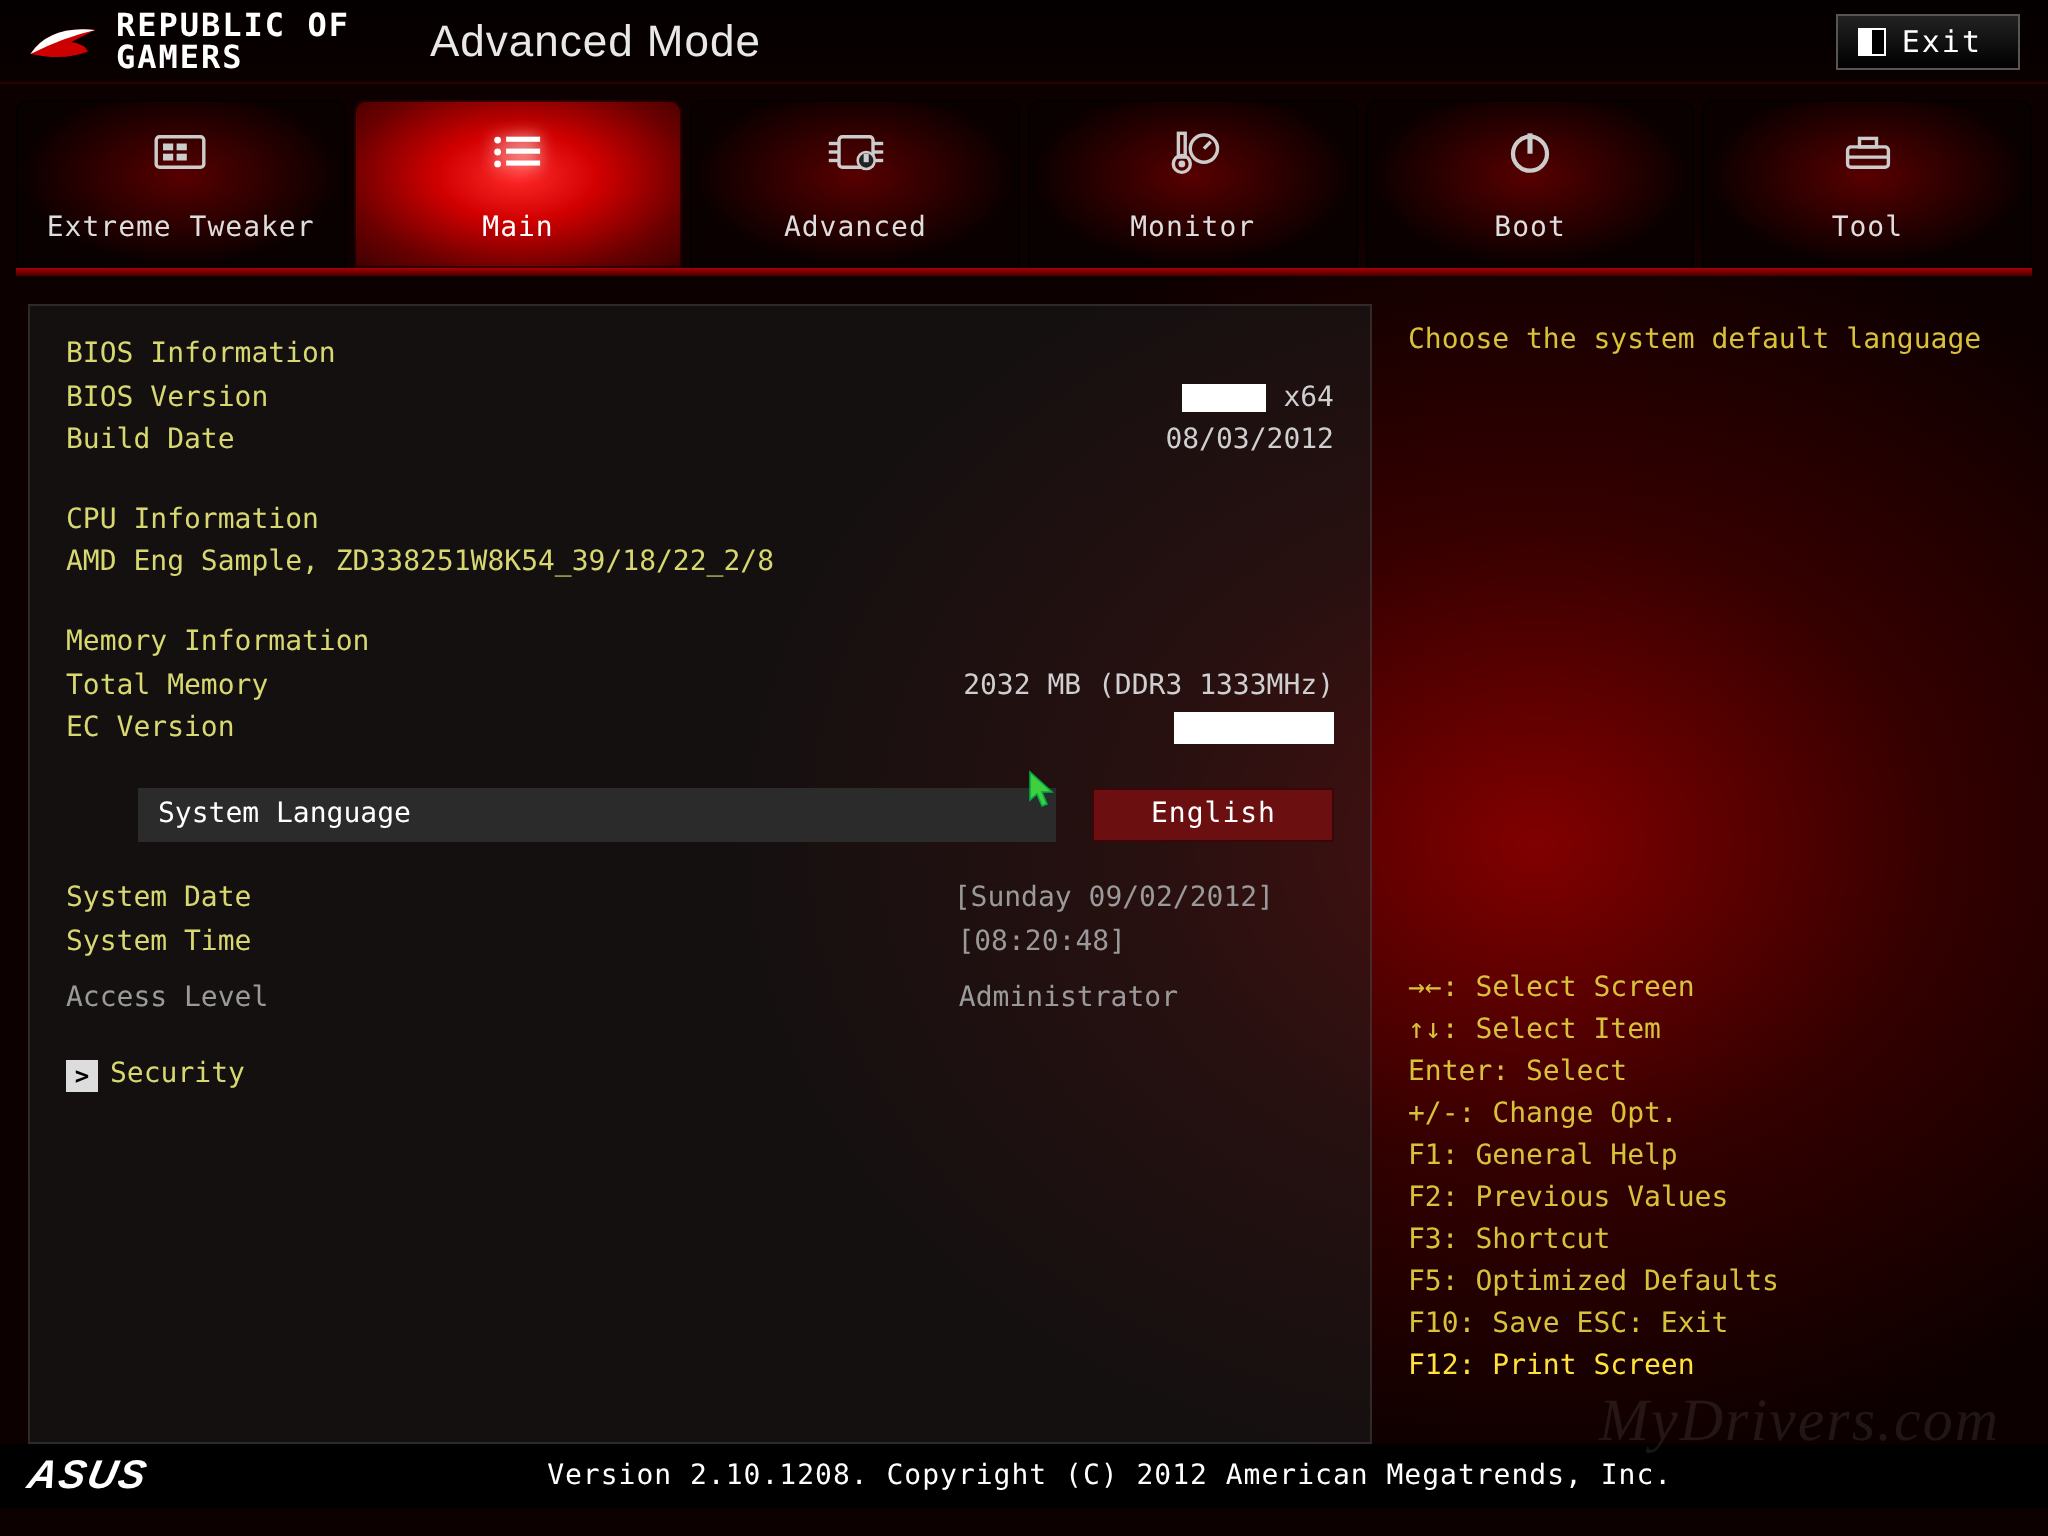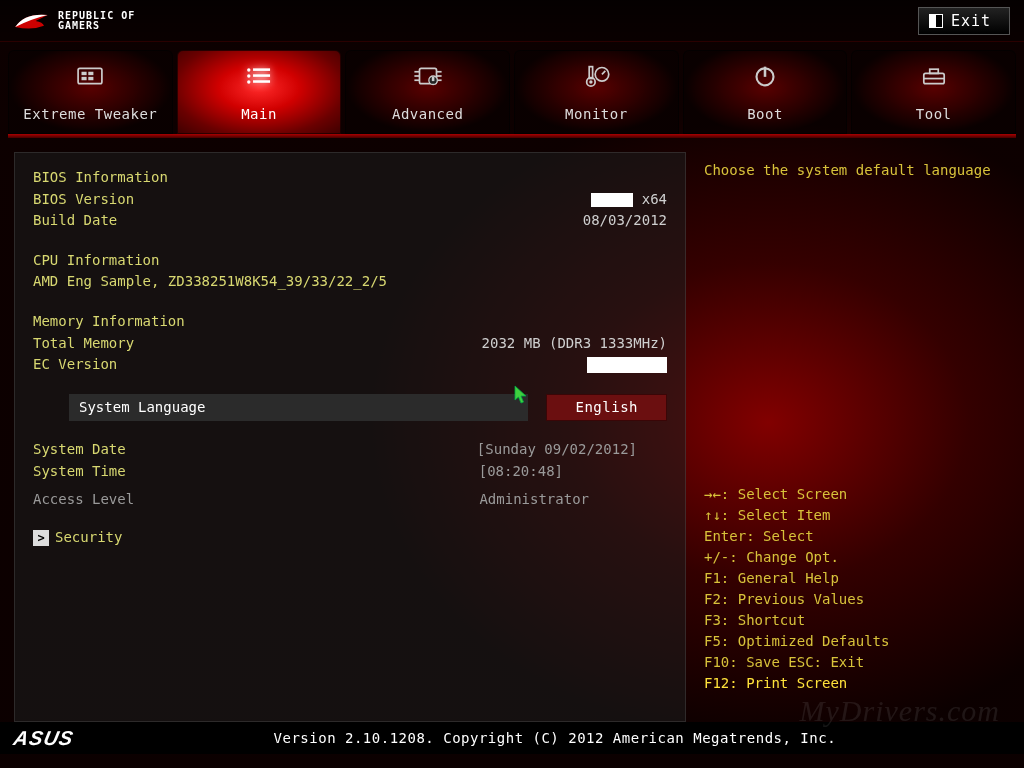--- a/index.html
+++ b/index.html
@@ -22,21 +22,21 @@
     position: relative;
     height: 42px;
     display: flex; align-items: center;
     padding: 0 14px;
     background: linear-gradient(180deg, rgba(0,0,0,0.6), rgba(0,0,0,0.2));
     border-bottom: 1px solid rgba(255,0,0,0.15);
   }
   .rog-logo {
     display: flex; align-items: center; gap: 8px;
     color: #fff; font-weight: bold; letter-spacing: 1px;
-    font-size: 10px; line-height: 1;
+    font-size: 16px; line-height: 1;
   }
   .rog-logo svg { width: 36px; height: 22px; }
   .mode-title {
     margin-left: 40px;
     font-size: 22px;
     color: #e8e8e8;
     font-family: "Trebuchet MS", sans-serif;
     letter-spacing: 0.5px;
   }
   .exit-btn {
@@ -239,20 +239,21 @@
   <div class="rog-logo">
     <svg viewBox="0 0 60 36">
       <path d="M2 28 Q18 4 56 8 Q44 14 36 18 Q48 20 50 26 Q30 34 2 28 Z" fill="#c00"></path>
       <path d="M2 28 Q18 4 56 8 Q30 14 2 28 Z" fill="#fff"></path>
     </svg>
     <div>
       <div>REPUBLIC OF</div>
       <div>GAMERS</div>
     </div>
   </div>
+  <div class="mode-title">Advanced Mode</div>
   <div class="exit-btn">
     <span class="icon"></span>
     <span>Exit</span>
   </div>
 </div>
 
 <div class="tabbar">
   <div class="tab">
     <span class="icon">
       <svg viewBox="0 0 40 30">
@@ -343,21 +344,21 @@
         <span class="label">Build Date</span>
         <span class="value">08/03/2012</span>
       </div>
     </div>
 
     <div class="info-block">
       <div class="info-row title">
           <span class="label">CPU Information</span>
         </div>
       <div class="info-row">
-          <span class="label">AMD Eng Sample, ZD338251W8K54_39/33/22_2/5</span>
+          <span class="label">AMD Eng Sample, ZD338251W8K54_39/18/22_2/8</span>
         </div>
     </div>
 
     <div class="info-block">
       <div class="info-row title">
           <span class="label">Memory Information</span>
         </div>
       <div class="info-row">
         <span class="label">Total Memory</span>
         <span class="value">2032 MB (DDR3 1333MHz)</span>

